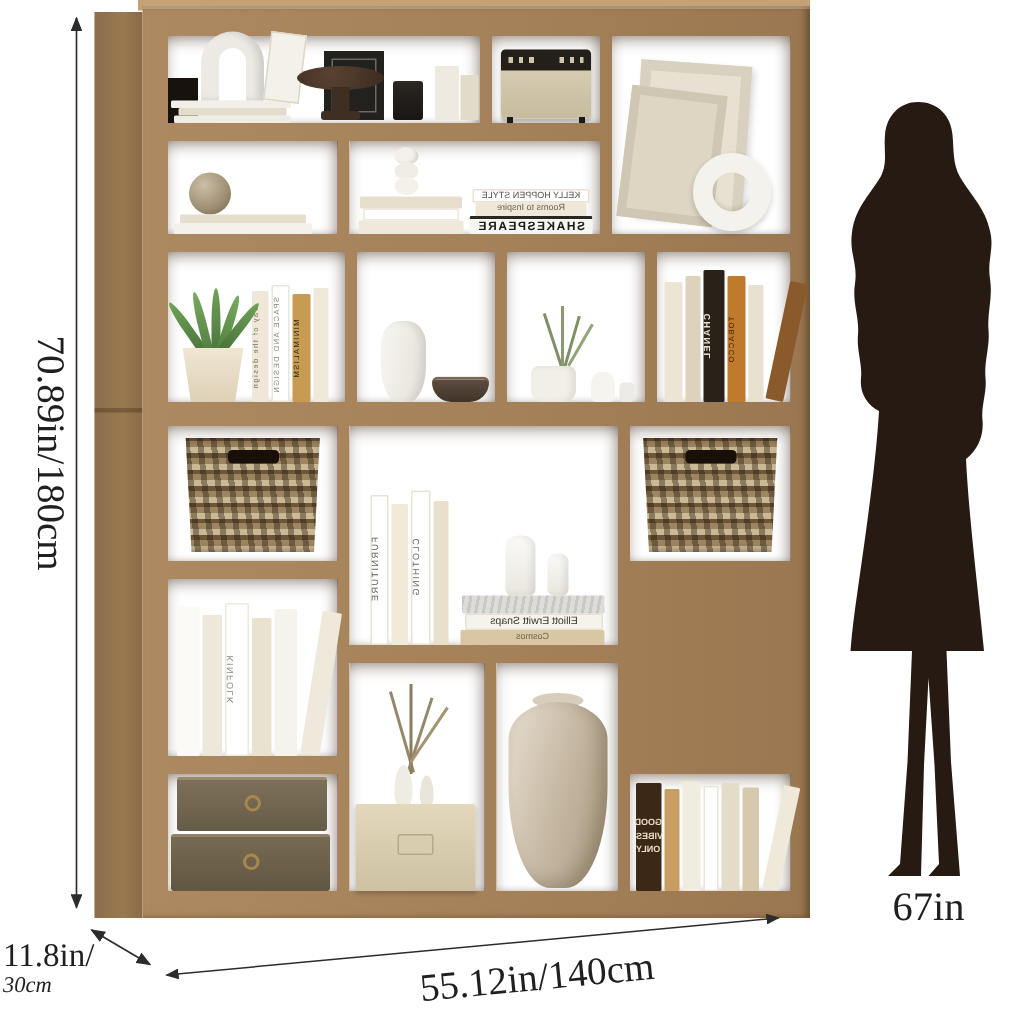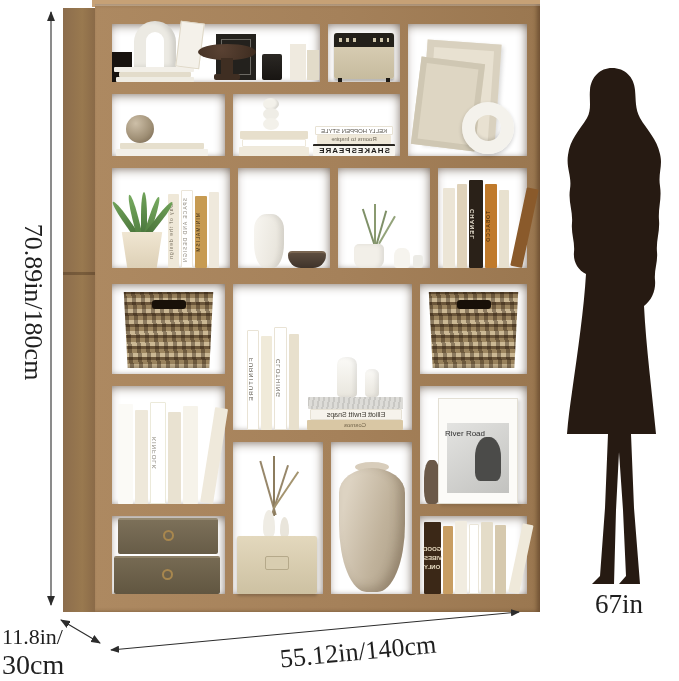--- a/index.html
+++ b/index.html
@@ -31,21 +31,21 @@
          text-align:center;font-family:"Liberation Sans",sans-serif;color:#6a6a66;
          letter-spacing:1px;}
   .mir{transform:scaleX(-1);}
   .htext{font-family:"Liberation Sans",sans-serif;display:block;text-align:center;}
 
   
   .dim-label{position:absolute;color:#1f1f1f;white-space:nowrap;}
   #label-height{left:-97px;top:287px;width:260px;text-align:center;font-size:26px;
                 transform:rotate(90deg);}
   #label-depth1{left:2px;top:624px;font-size:22px;}
-  #label-depth2{left:2px;top:649px;font-size:28px;}
+  #label-depth2{left:2px;top:649px;font-size:15px;font-style:italic;}
   #label-width{left:248px;top:637px;width:220px;text-align:center;font-size:26px;
                transform:rotate(-5.5deg);}
   #label-person{left:595px;top:589px;font-size:27px;}
 
   .basket{position:absolute;clip-path:polygon(3% 0,97% 0,93% 100%,7% 100%);
      background:
        repeating-linear-gradient(84deg,rgba(35,20,8,.38) 0 4px,rgba(0,0,0,0) 4px 9px),
        repeating-linear-gradient(0deg,#cbb894 0 4px,#9c855f 4px 8px,#6b563a 8px 11px);
      box-shadow:inset 0 0 6px rgba(30,15,5,.5);}
   .basket .slot{position:absolute;left:50%;top:8px;transform:translateX(-50%);
@@ -219,29 +219,20 @@
     <div class="vb" style="left:6px;bottom:0;width:15px;height:100px;background:#fbfaf6"></div>
     <div class="vb" style="left:23px;bottom:0;width:13px;height:94px;background:#eee8da"></div>
     <div class="vb" style="left:38px;bottom:0;width:16px;height:102px;background:#ffffff;border:1px solid #eceada">
       <span class="vtext mir" style="font-size:6px;color:#8b877d">KINFOLK</span>
     </div>
     <div class="vb" style="left:56px;bottom:0;width:13px;height:92px;background:#e9e2d1"></div>
     <div class="vb" style="left:71px;bottom:0;width:15px;height:98px;background:#f6f3ea"></div>
     <div class="vb" style="left:88px;bottom:0;width:13px;height:96px;background:#efe9db;transform:rotate(9deg);transform-origin:bottom right"></div>
   </div>
 
-  <div class="cell" style="left:420px;top:386px;width:107px;height:118px">
-    <div class="abs" style="left:4px;bottom:0;width:16px;height:44px;background:#6b5948;border-radius:40% 40% 30% 30%"></div>
-    <div class="abs" style="left:18px;bottom:0;width:80px;height:106px;background:#fcfbf8;border:1px solid #e3dfd4;box-shadow:2px 2px 3px rgba(0,0,0,.12)">
-      <div class="abs" style="left:8px;top:24px;width:62px;height:70px;background:linear-gradient(145deg,#e3e3e1,#c2c2bf)">
-        <div class="abs" style="right:8px;top:14px;width:26px;height:44px;background:#4b4b49;border-radius:45% 45% 20% 20%"></div>
-      </div>
-      <span class="htext" style="position:absolute;left:6px;top:30px;width:60px;font-size:8px;color:#2e2e2e;text-align:left">River Road</span>
-    </div>
-  </div>
 
   <div class="cell" style="left:233px;top:442px;width:90px;height:152px">
     <div class="abs" style="left:18px;bottom:78px;width:54px;height:62px">
       <div class="abs" style="left:16px;bottom:0;width:2px;height:56px;background:#97876a;transform:rotate(-16deg)"></div>
       <div class="abs" style="left:22px;bottom:0;width:2px;height:60px;background:#8c7c5e"></div>
       <div class="abs" style="left:28px;bottom:0;width:2px;height:52px;background:#97876a;transform:rotate(18deg)"></div>
       <div class="abs" style="left:34px;bottom:4px;width:2px;height:44px;background:#a4946f;transform:rotate(34deg)"></div>
     </div>
     <div class="abs" style="left:30px;bottom:56px;width:12px;height:28px;background:#efece4;border-radius:50% 50% 40% 40%/62% 62% 30% 30%"></div>
     <div class="abs" style="left:47px;bottom:56px;width:9px;height:21px;background:#e9e5db;border-radius:50% 50% 40% 40%/62% 62% 30% 30%"></div>

